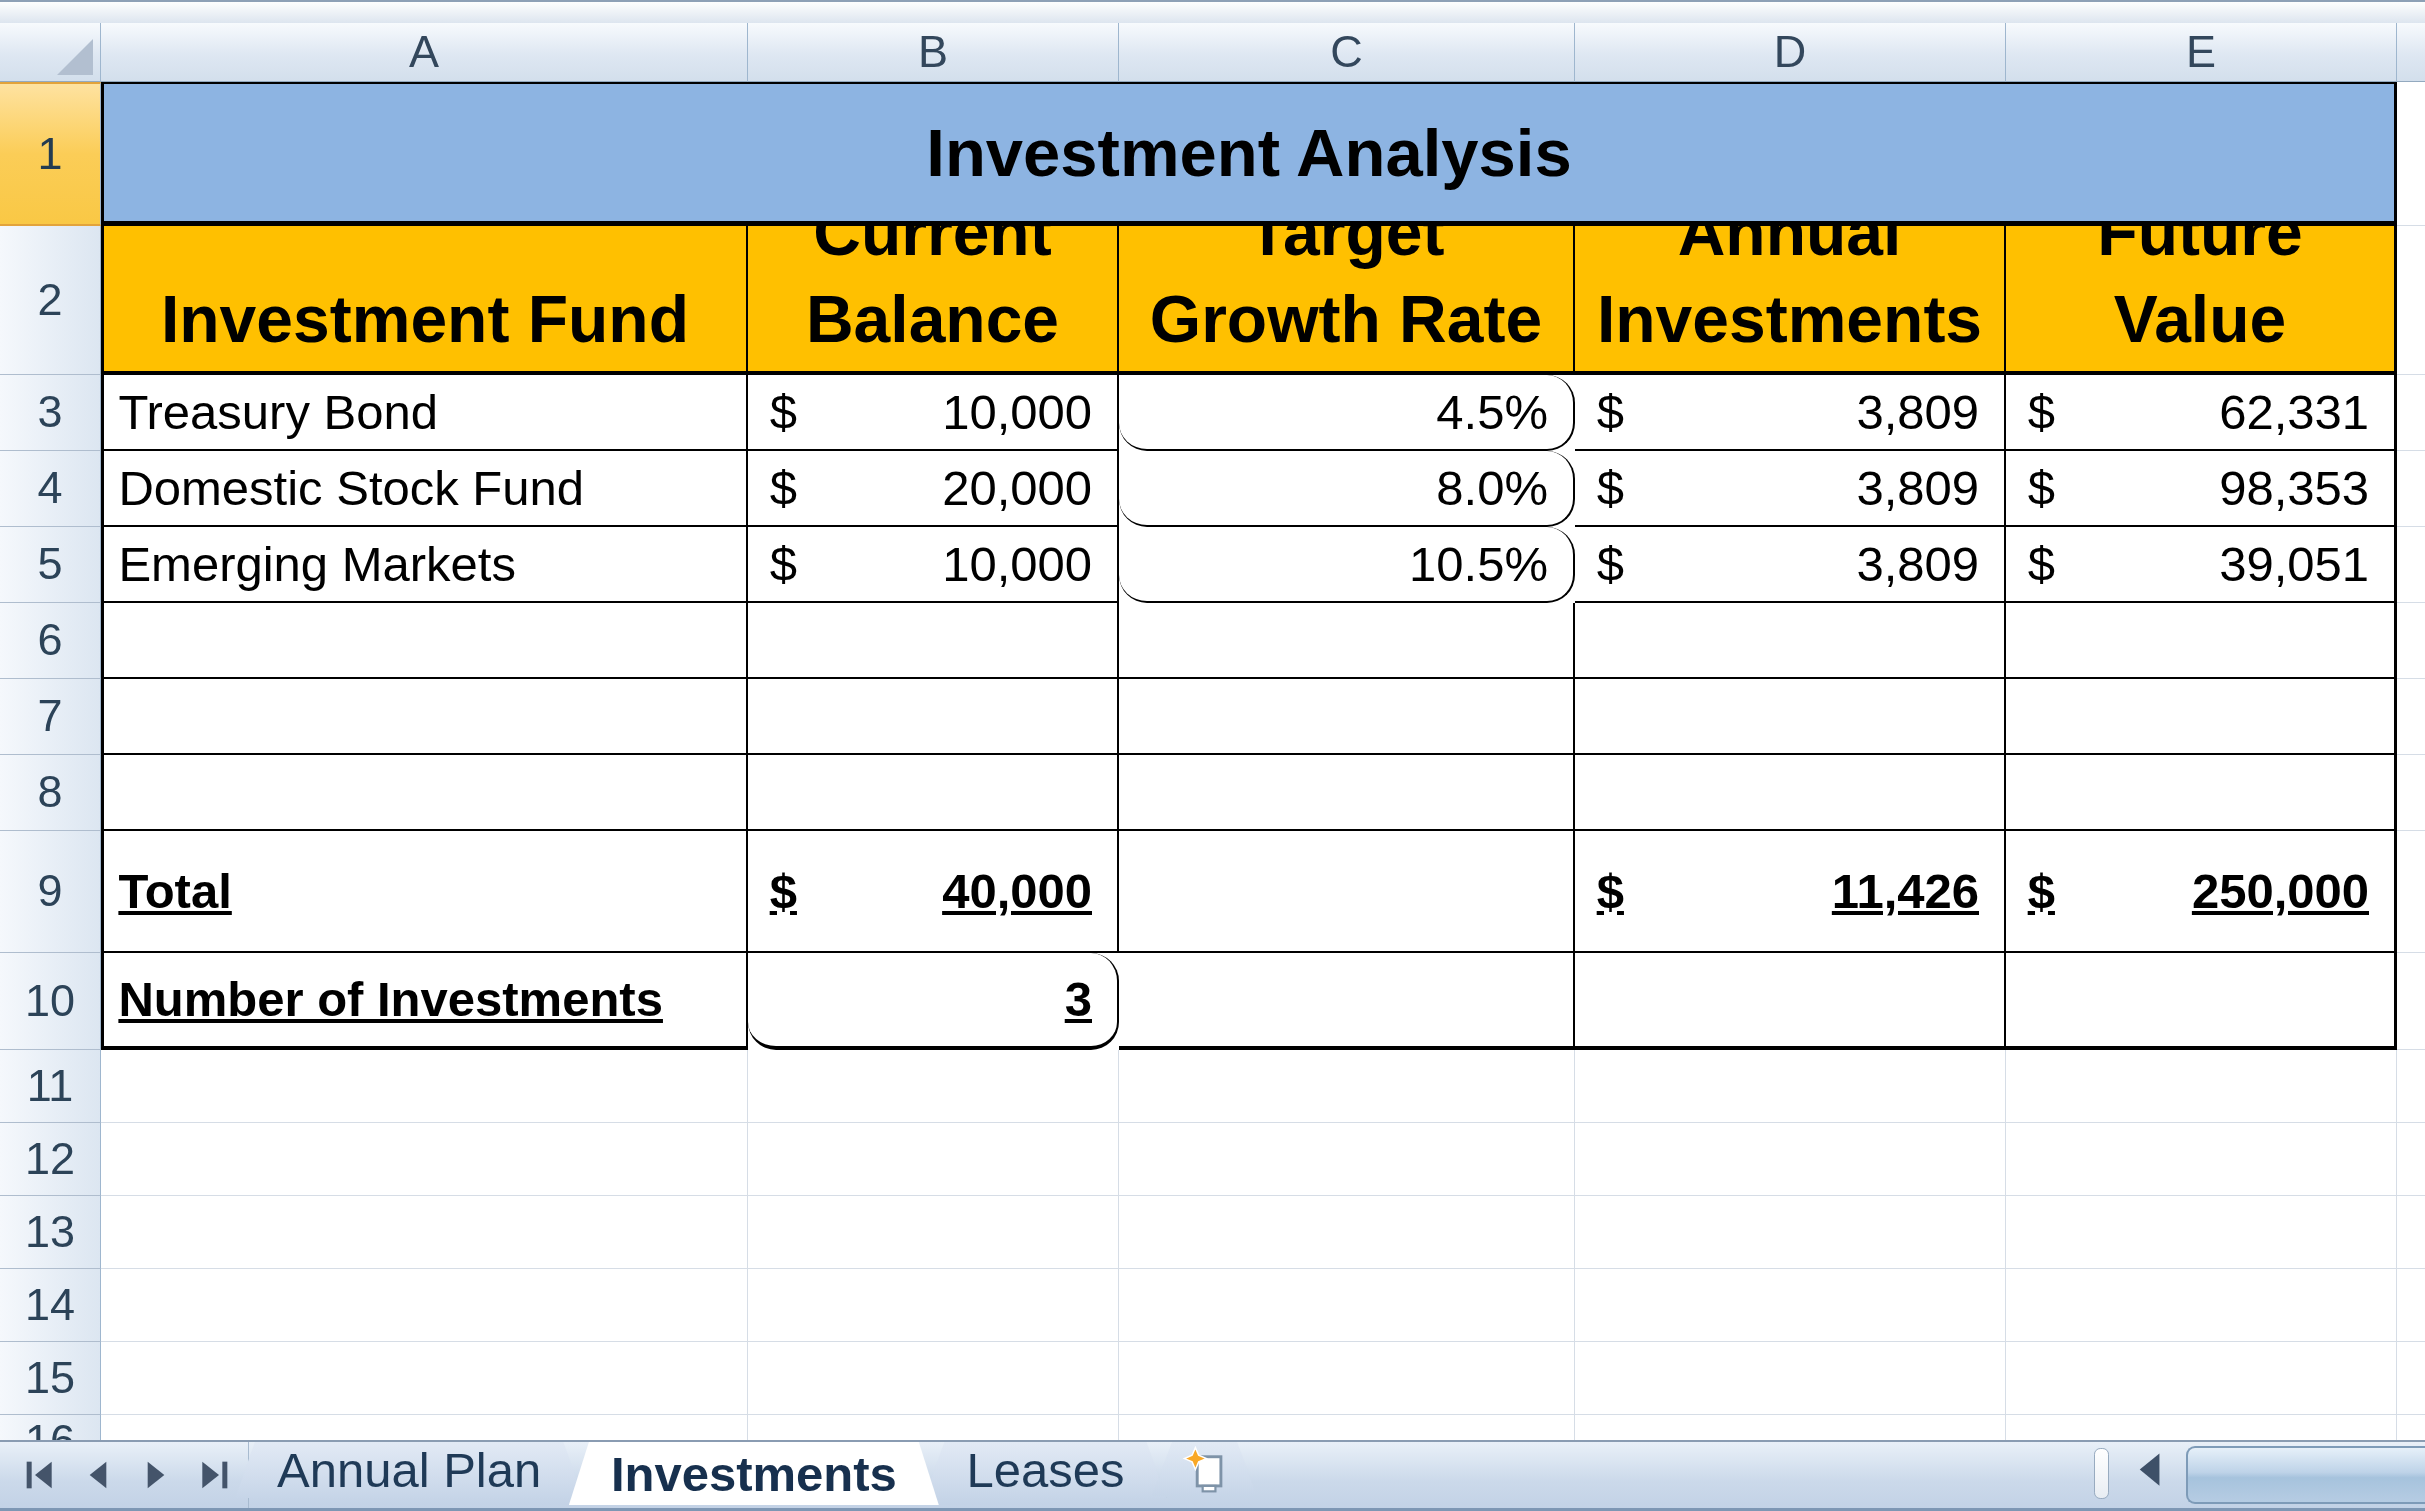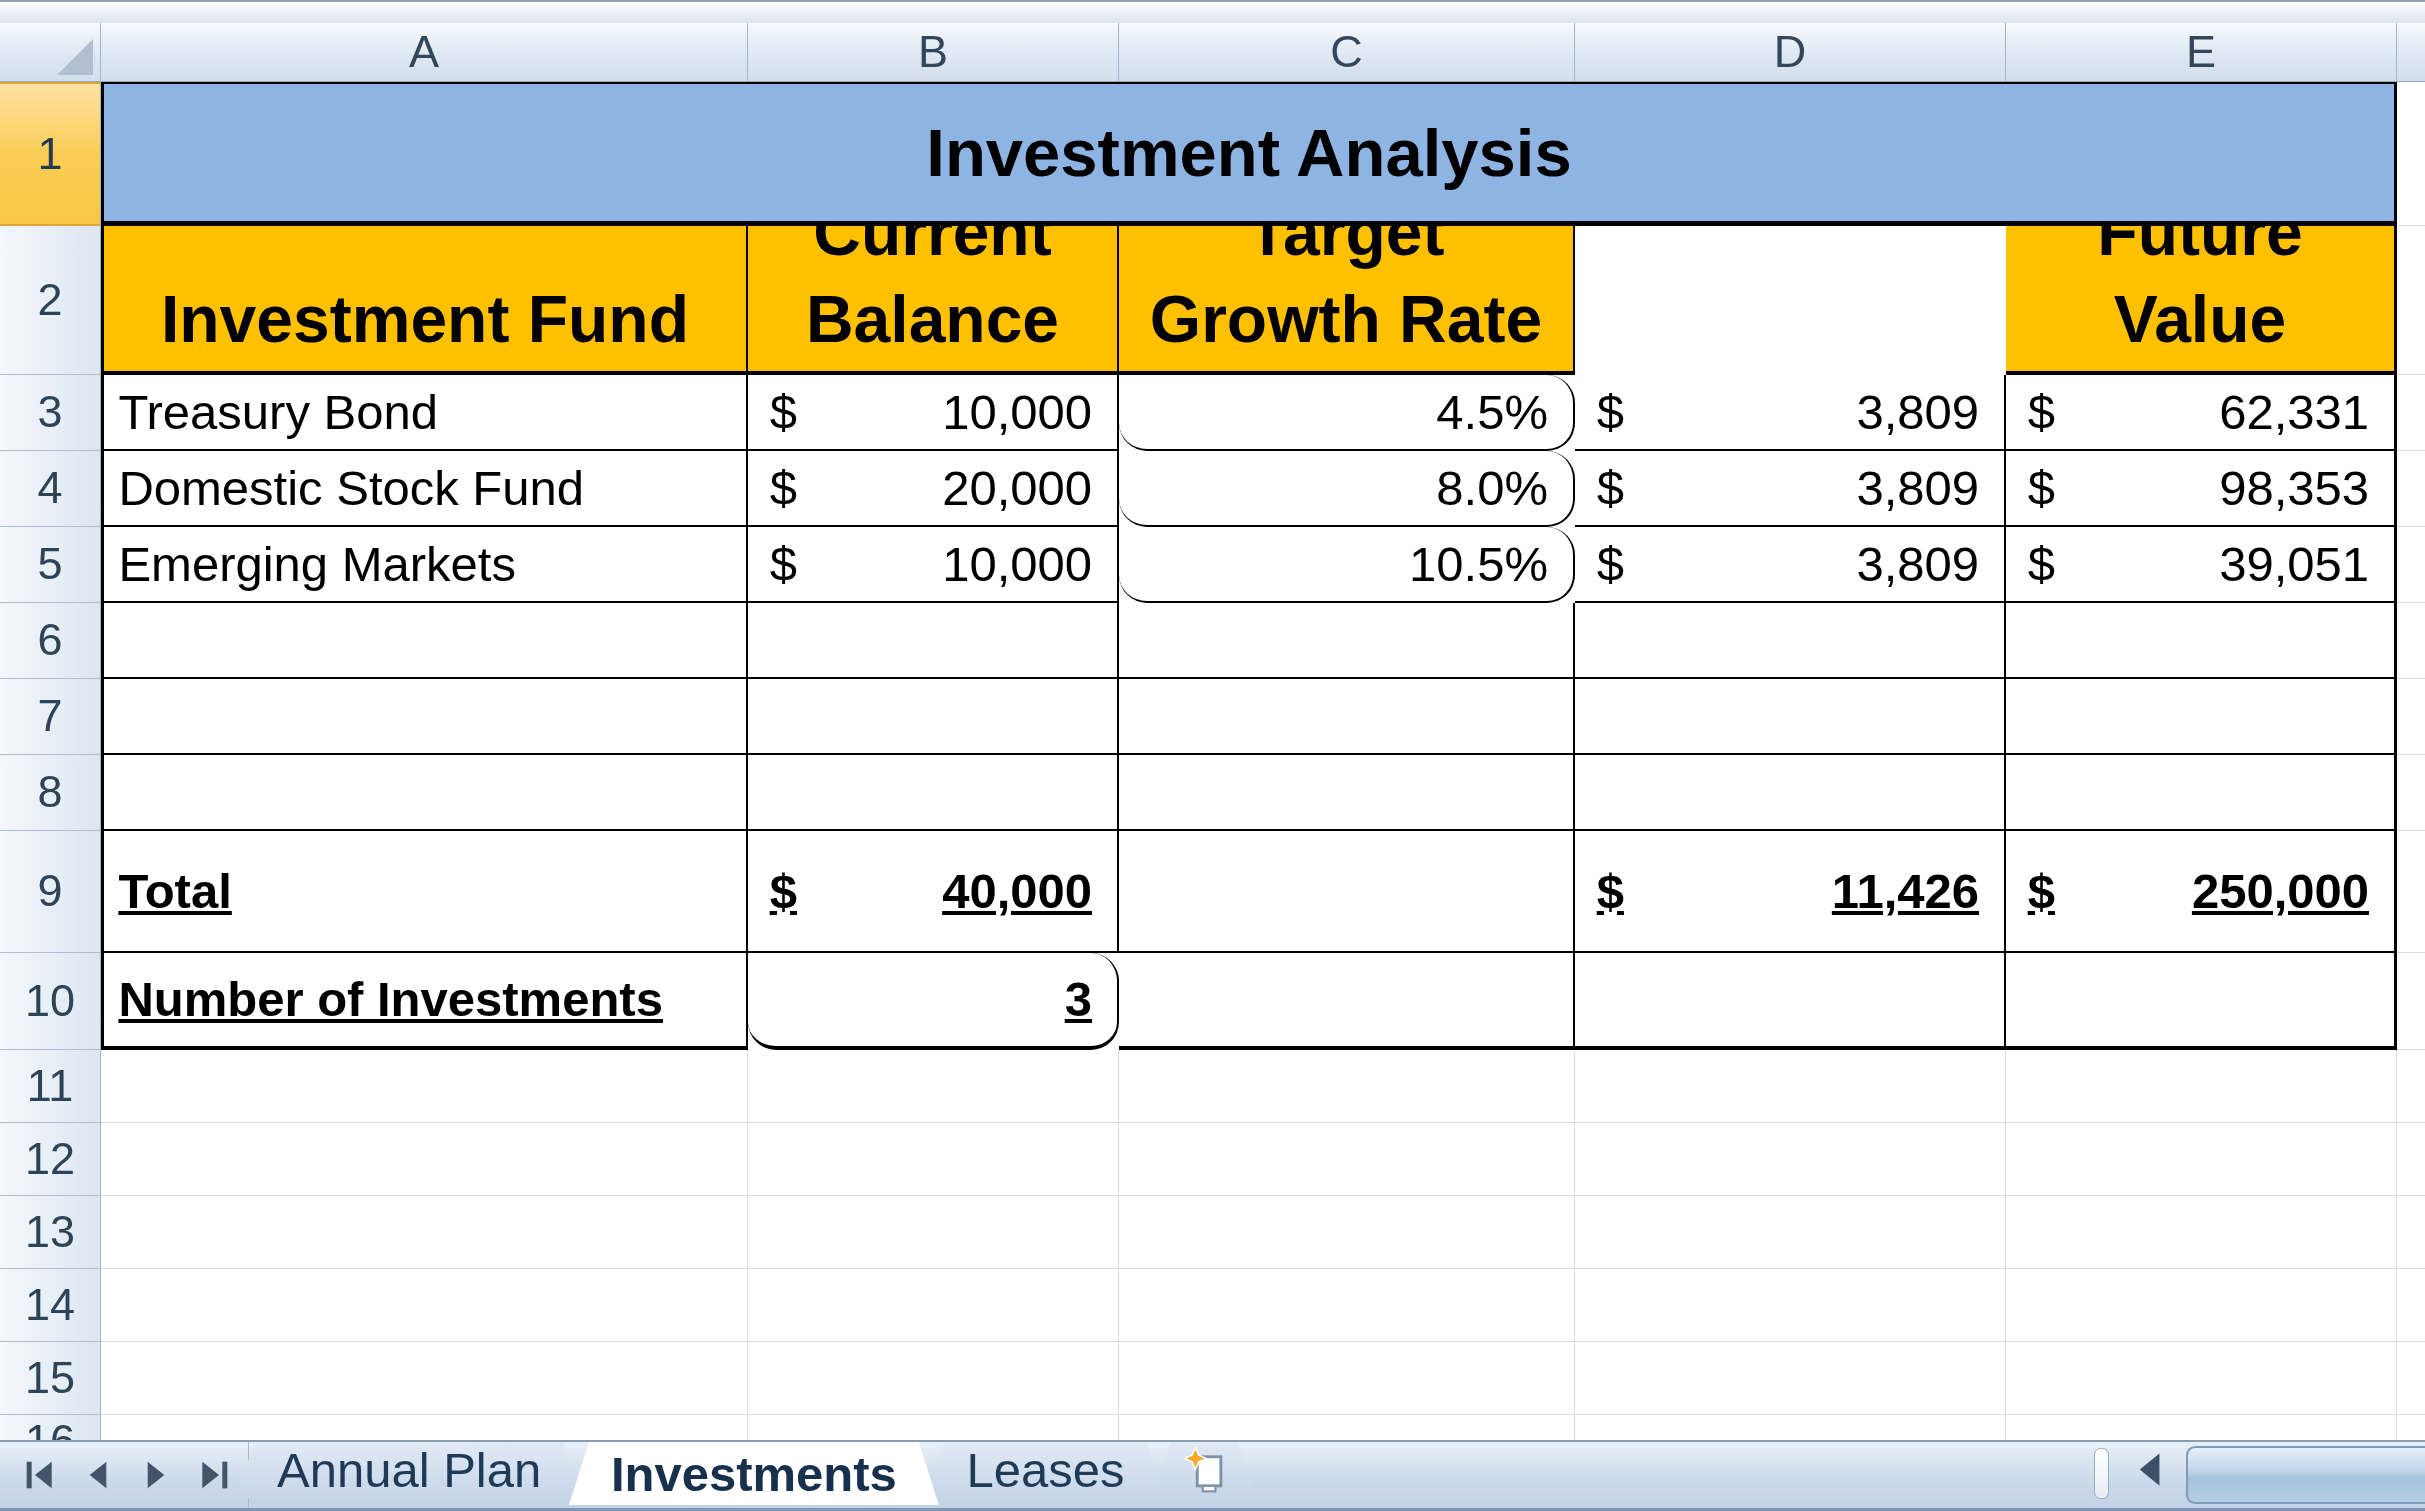--- a/index.html
+++ b/index.html
@@ -147,20 +147,21 @@
       </div>
     <div class="title-cell" style="grid-row:2">Investment Analysis</div>
     <div class="sliv" style="grid-area:2/7"></div>
 
     <div class="rhdr" style="grid-area:3/1">
         <span>2</span>
       </div>
     <div class="hcell colA" style="grid-area:3/2">Investment Fund</div>
     <div class="hcell" style="grid-area:3/3">Current Balance</div>
     <div class="hcell" style="grid-area:3/4">Target Growth Rate</div>
+    <div class="hcell" style="grid-area:3/5">Annual Investments</div>
     <div class="hcell colE" style="grid-area:3/6">10 Year Future Value</div>
     <div class="sliv" style="grid-area:3/7"></div>
 
     <div class="rhdr" style="grid-area:4/1">
         <span>3</span>
       </div>
     <div class="tc colA" style="grid-area:4/2">Treasury Bond</div>
     <div class="tc acct" style="grid-area:4/3">
         <span>$</span>
         <span>10,000</span>

